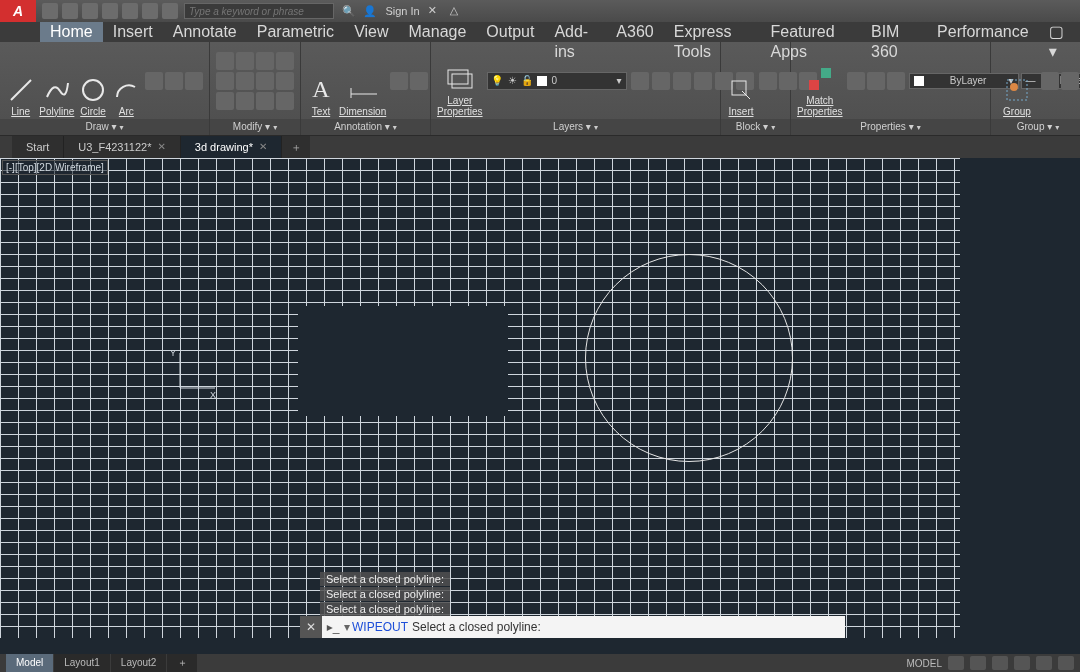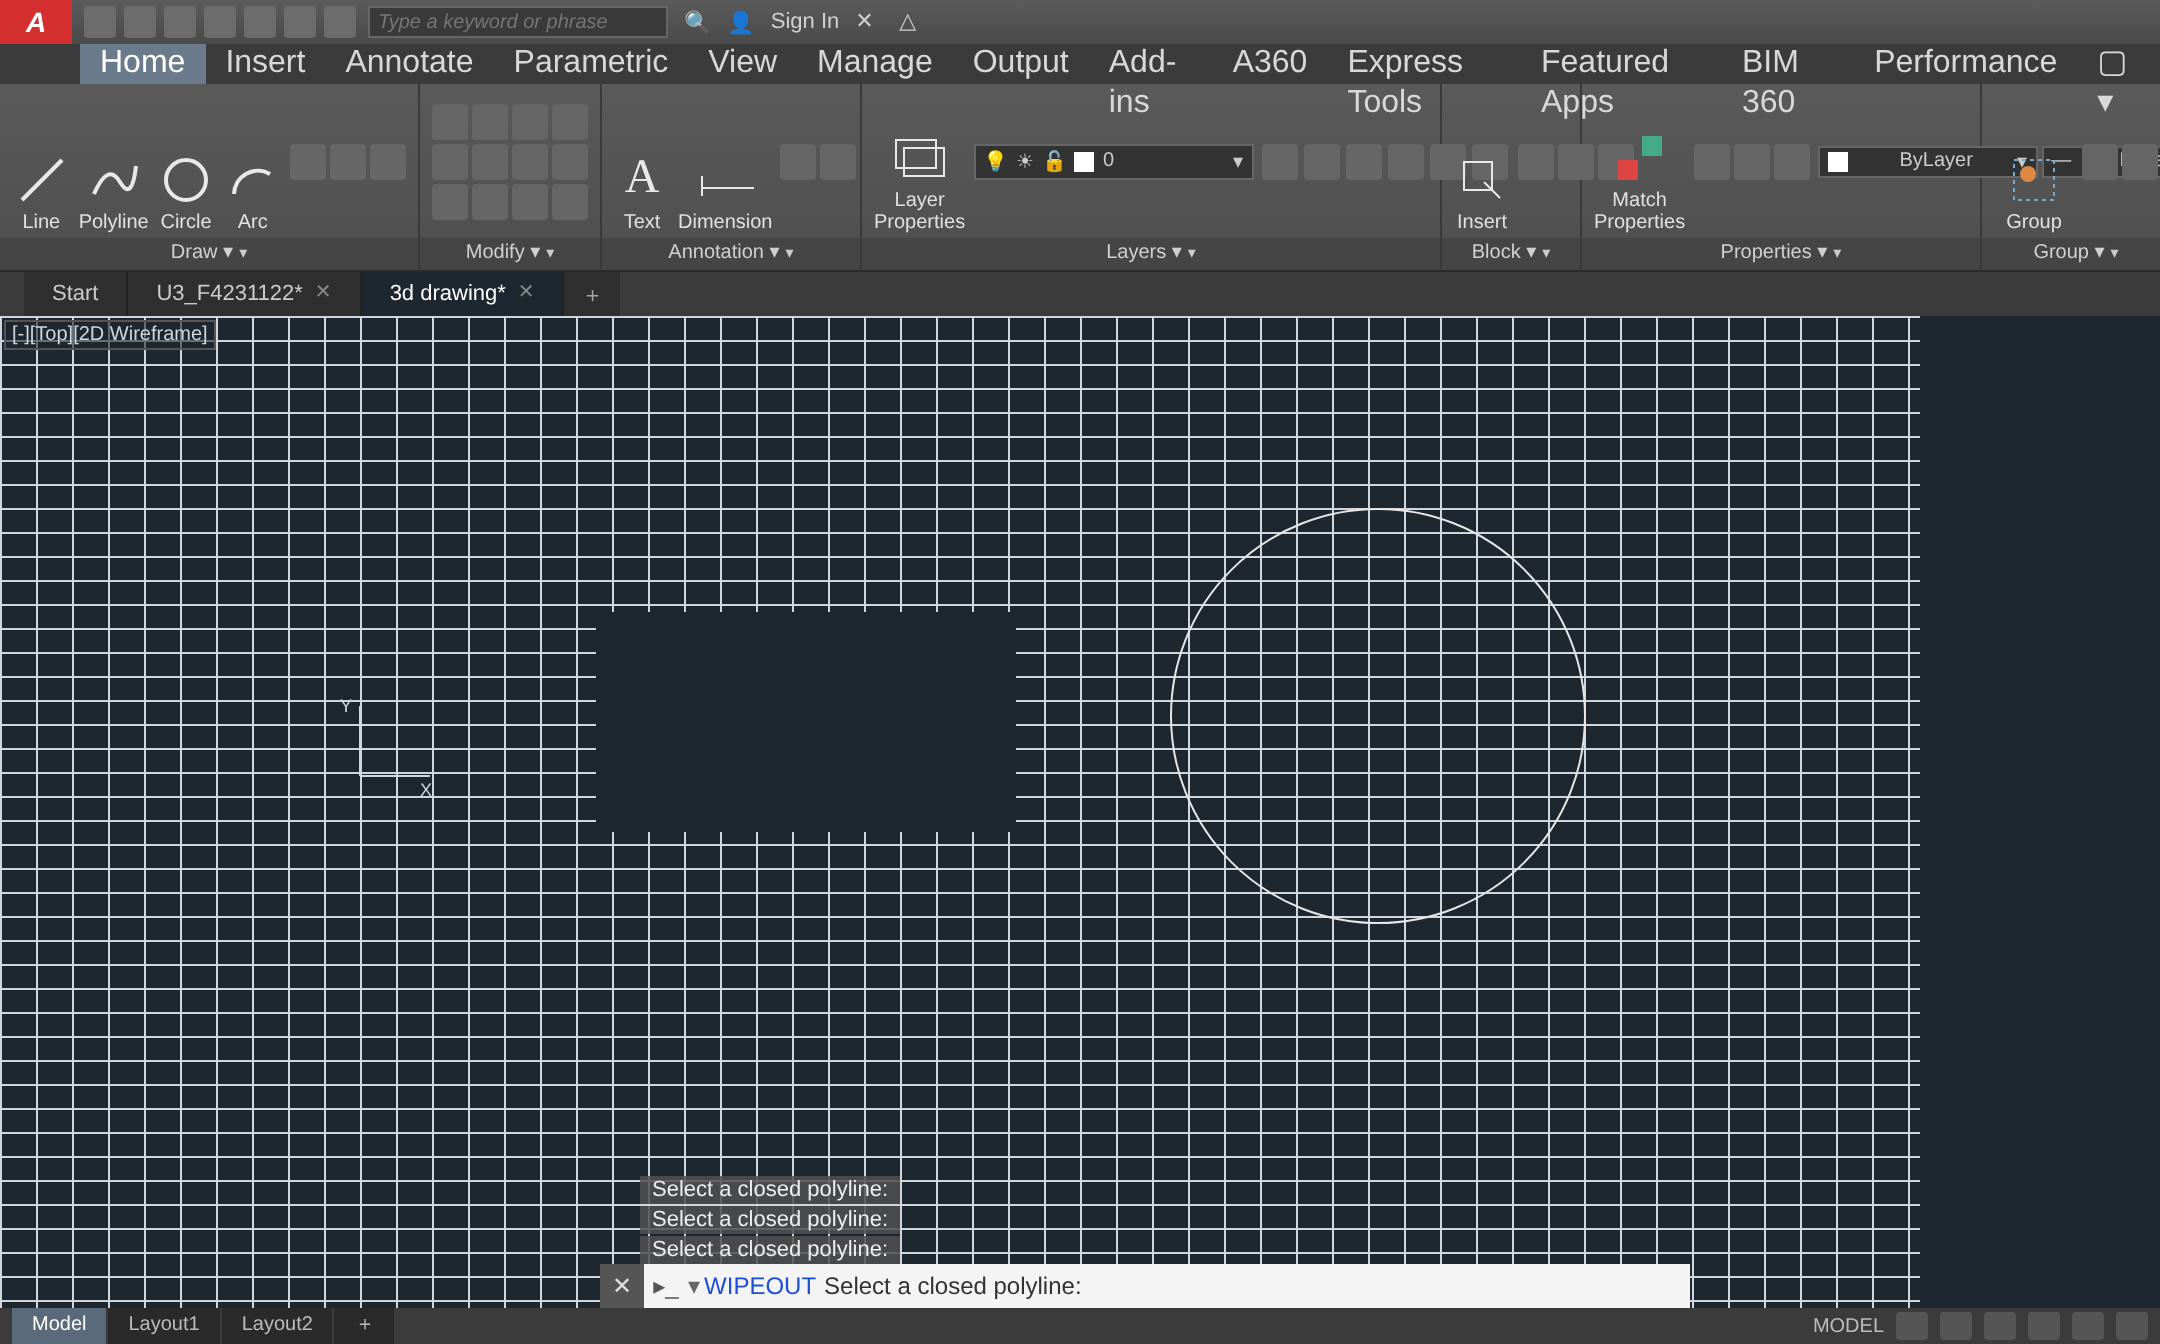--- a/index.html
+++ b/index.html
@@ -20,37 +20,37 @@
   .ribbon-tab { padding:0 10px; line-height:20px; color:#d8d8d8; font-size:16px; cursor:pointer; }
   .ribbon-tab.active { background:#6b7b8b; color:#fff; }
 
   
   .ribbon { height:94px; background:linear-gradient(#5a5a5a,#4e4e4e); display:flex; border-bottom:1px solid #2a2a2a; }
   .panel { border-right:1px solid #3a3a3a; display:flex; flex-direction:column; }
   .panel-body { flex:1; display:flex; align-items:center; padding:2px 6px; gap:4px; }
   .panel-title { height:16px; text-align:center; font-size:10px; color:#d0d0d0; background:#454545; line-height:16px; white-space:nowrap; }
   .big-tool { display:flex; flex-direction:column; align-items:center; justify-content:flex-end; width:40px; height:72px; color:#e0e0e0; }
   .big-tool .ico { width:28px; height:28px; display:flex; align-items:center; justify-content:center; }
-  .big-tool .lbl { font-size:10px; margin-top:2px; text-align:center; line-height:11px; }
+  .big-tool .lbl { font-size:10px; margin-top:2px; text-align:center; line-height:11px;text-decoration:underline; }
   .grid-btns { display:grid; grid-template-columns:repeat(4,18px); grid-auto-rows:18px; gap:2px; }
   .mini { width:18px; height:18px; background:#666; border-radius:2px; }
   .layer-combo { width:140px; height:18px; background:#333; border:1px solid #666; display:flex; align-items:center; padding:0 4px; color:#ccc; font-size:10px; gap:4px; }
   .prop-combo { width:110px; height:16px; background:#333; border:1px solid #666; display:flex; align-items:center; padding:0 4px; color:#ccc; font-size:10px; justify-content:space-between; margin:1px 0;}
   .col-stack { display:flex; flex-direction:row; gap:2px; }
 
   
   .file-tabs { height:22px; background:#3b3b3b; display:flex; align-items:stretch; padding-left:12px; }
   .file-tab { padding:0 14px; line-height:22px; background:#2f2f2f; border-right:1px solid #222; font-size:11px; color:#ccc; display:flex; align-items:center; gap:6px;}
   .file-tab.active { background:#1e2730; color:#fff; }
   .file-tab .close { font-size:10px; color:#888; }
   .plus-tab { width:28px; display:flex; align-items:center; justify-content:center; background:#2f2f2f; color:#aaa;}
 
   
   .canvas-wrap { position:absolute; left:0; top:158px; right:0; bottom:18px; background:#1e2730; }
-  .drawing-area { position:absolute; left:0; top:0; width:960px; bottom:0; overflow:hidden; }
+  .drawing-area { position:absolute; left:0; top:0; width:960px; bottom:16px; overflow:hidden; }
   .brick { position:absolute; inset:0;
     background-color:#1e2730;
     background-image:
       linear-gradient(#cfd6dd 1px, transparent 1px),
       linear-gradient(90deg, #cfd6dd 1px, transparent 1px);
     background-size: 36px 12px, 36px 24px;
     background-position: 0 0, 0 0;
   }
   .brick::after{ content:""; position:absolute; inset:0;
     background-image: linear-gradient(90deg, #cfd6dd 1px, transparent 1px);

